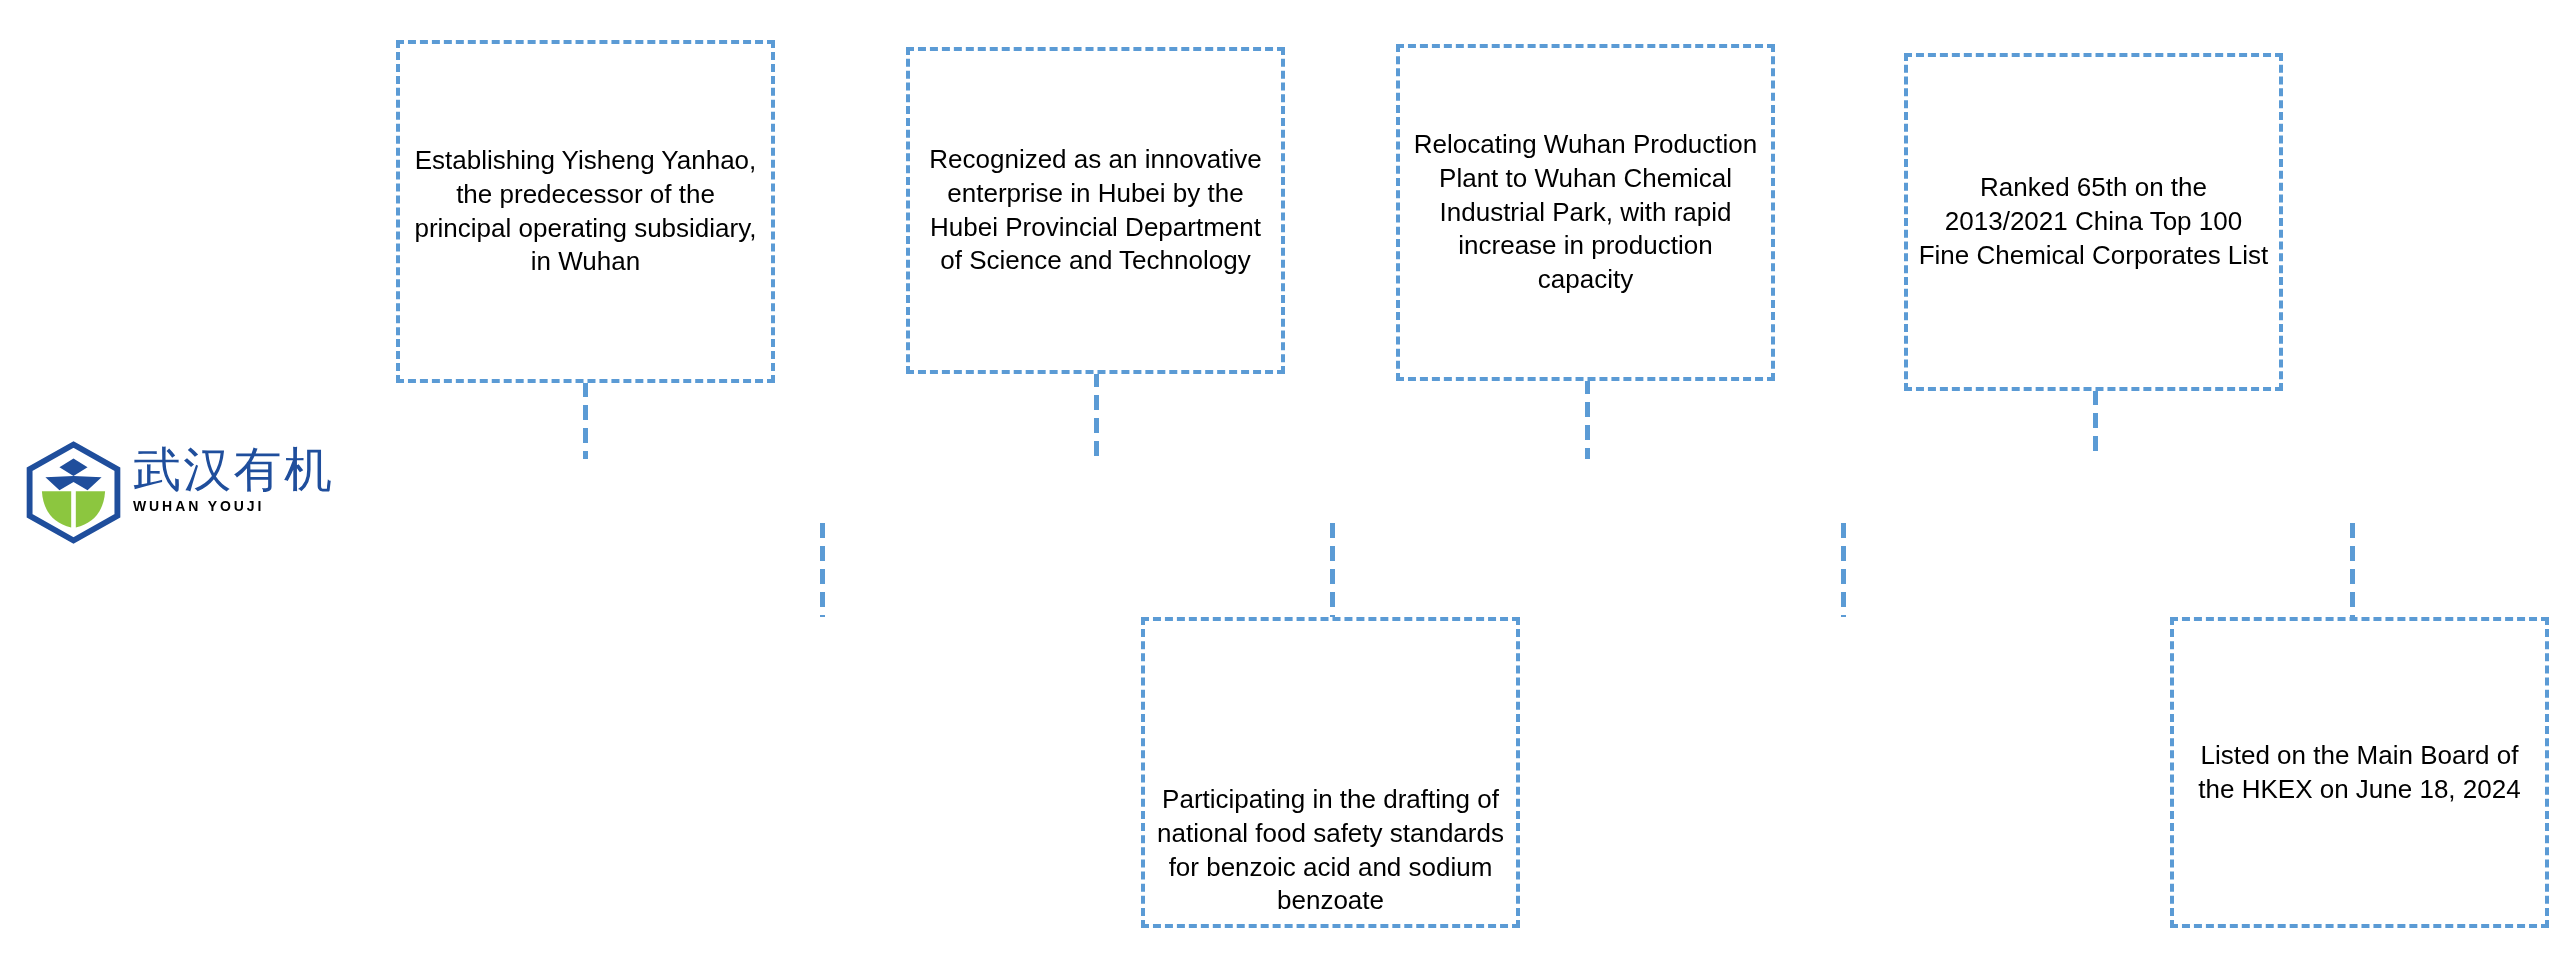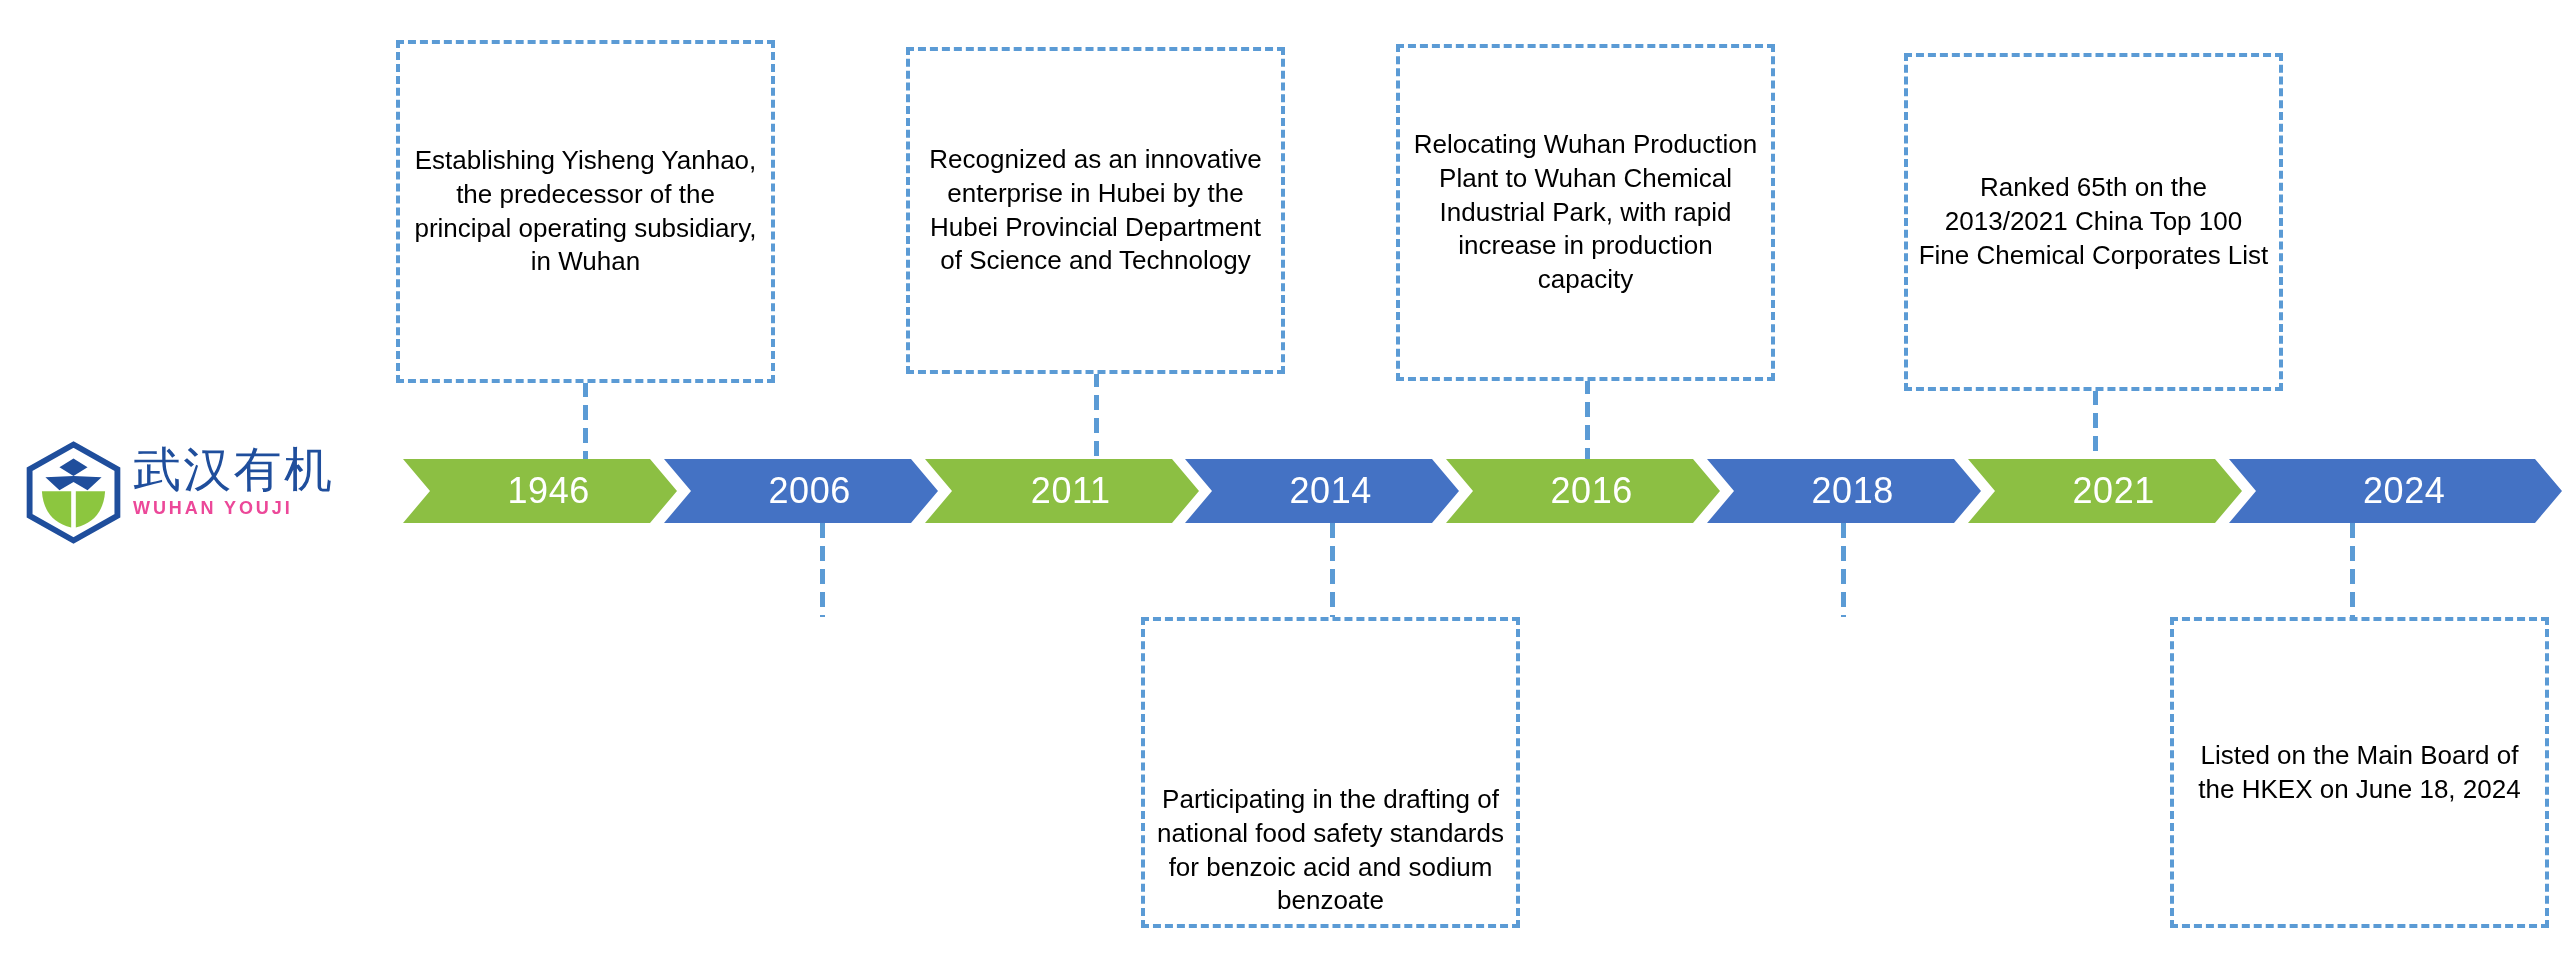--- a/index.html
+++ b/index.html
@@ -103,50 +103,24 @@
   <div id="logo-group">
     <svg id="logo-mark" viewBox="0 0 176 176">
       <polygon points="88,6 163,48 163,128 88,170 13,128 13,48" fill="none" stroke="#1F4E9C" stroke-width="10"></polygon>
       <polygon points="88,30 112,45 88,60 64,45" fill="#1F4E9C"></polygon>
       <polygon points="88,60 136,62 112,84 88,70 64,84 40,62" fill="#1F4E9C"></polygon>
       <path d="M84 148 C 52 140 36 118 34 86 L 84 86 Z" fill="#8CC63F"></path>
       <path d="M92 148 C 124 140 140 118 142 86 L 92 86 Z" fill="#8CC63F"></path>
     </svg>
     <div id="logo-wordmark">
       <div style="font-size:48px;font-weight:normal;color:#1F4E9C;letter-spacing:2.3px;line-height:1;">武汉有机</div>
-      <div style="font-size:18px;font-weight:bold;color:#ec4899;letter-spacing:2.9px;margin-top:4.7px;">WUHAN  YOUJI</div>
+      <div style="font-size:14px;font-weight:bold;color:#000000;letter-spacing:2.9px;margin-top:4.7px;">WUHAN  YOUJI</div>
     </div>
   </div>
 
-  <div id="timeline-bar">
-    <div class="chev green" style="left:0px;width:274px;">
-        <span class="yr">1946</span>
-      </div>
-    <div class="chev blue" style="left:261px;width:274px;">
-        <span class="yr">2006</span>
-      </div>
-    <div class="chev green" style="left:522px;width:274px;">
-        <span class="yr">2011</span>
-      </div>
-    <div class="chev blue" style="left:782px;width:274px;">
-        <span class="yr">2014</span>
-      </div>
-    <div class="chev green" style="left:1043px;width:274px;">
-        <span class="yr">2016</span>
-      </div>
-    <div class="chev blue" style="left:1304px;width:274px;">
-        <span class="yr">2018</span>
-      </div>
-    <div class="chev green" style="left:1565px;width:274px;">
-        <span class="yr">2021</span>
-      </div>
-    <div class="chev blue" style="left:1826px;width:333px;">
-        <span class="yr">2024</span>
-      </div>
-  </div>
 
   <div class="connector" style="left:583px;top:382px;height:77px;"></div>
   <div class="connector" style="left:1094px;top:372px;height:87px;"></div>
   <div class="connector" style="left:1585px;top:379px;height:80px;"></div>
   <div class="connector" style="left:2093px;top:390px;height:69px;"></div>
 
   <div class="connector" style="left:820px;top:523px;height:94px;"></div>
   <div class="connector" style="left:1330px;top:523px;height:94px;"></div>
   <div class="connector" style="left:1841px;top:523px;height:94px;"></div>
   <div class="connector" style="left:2350px;top:523px;height:94px;"></div>

